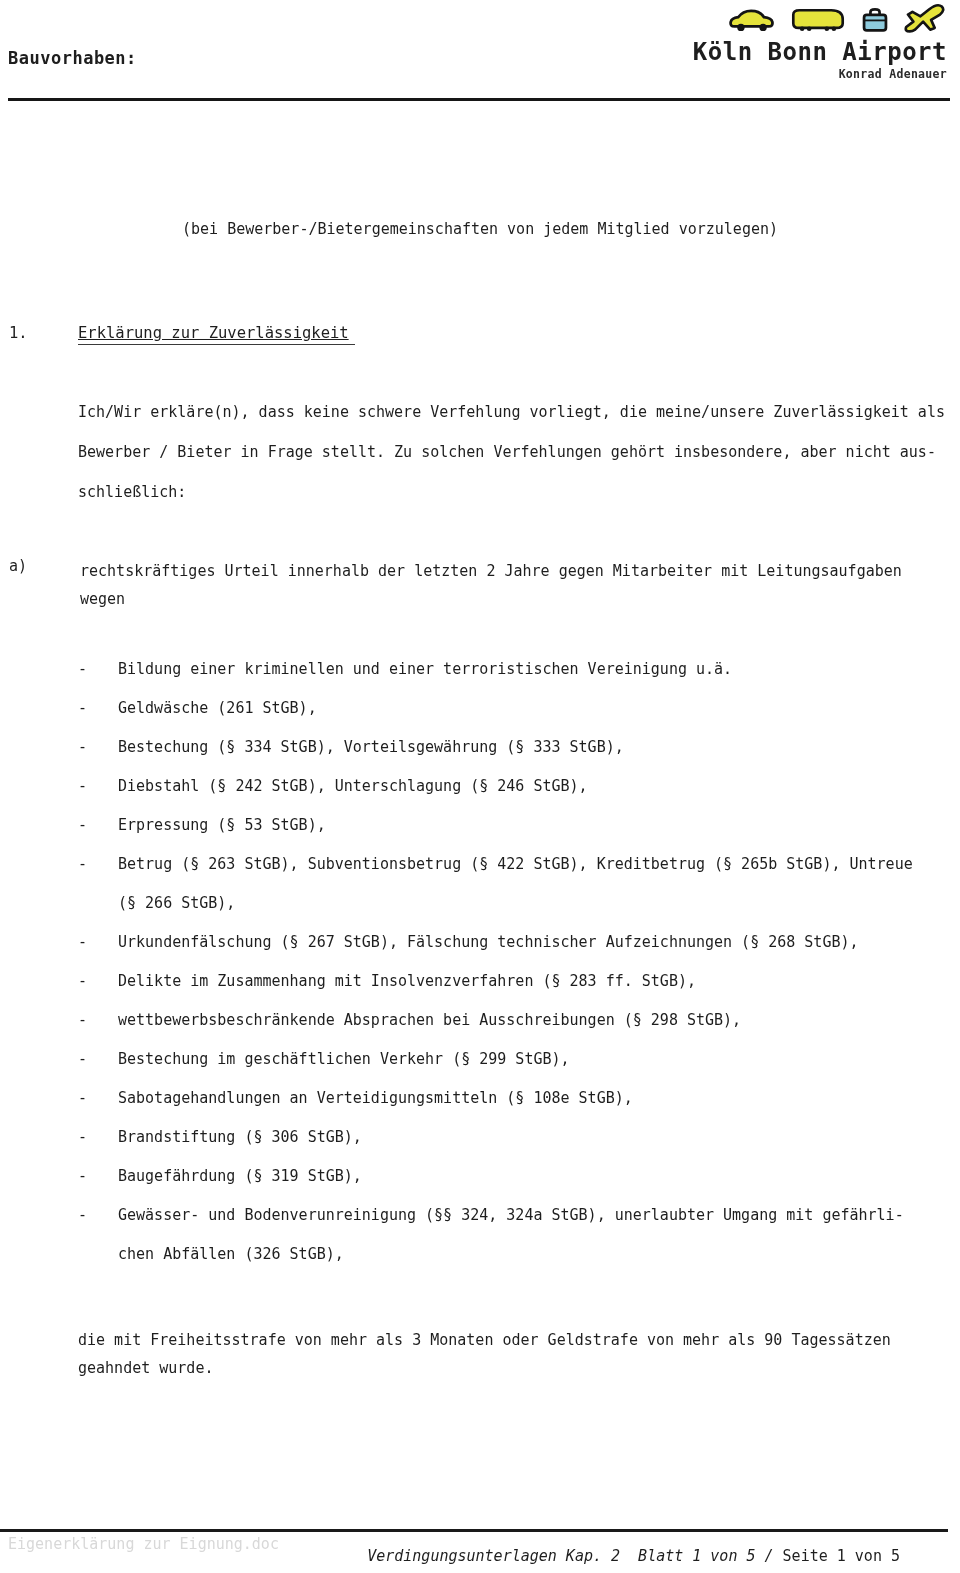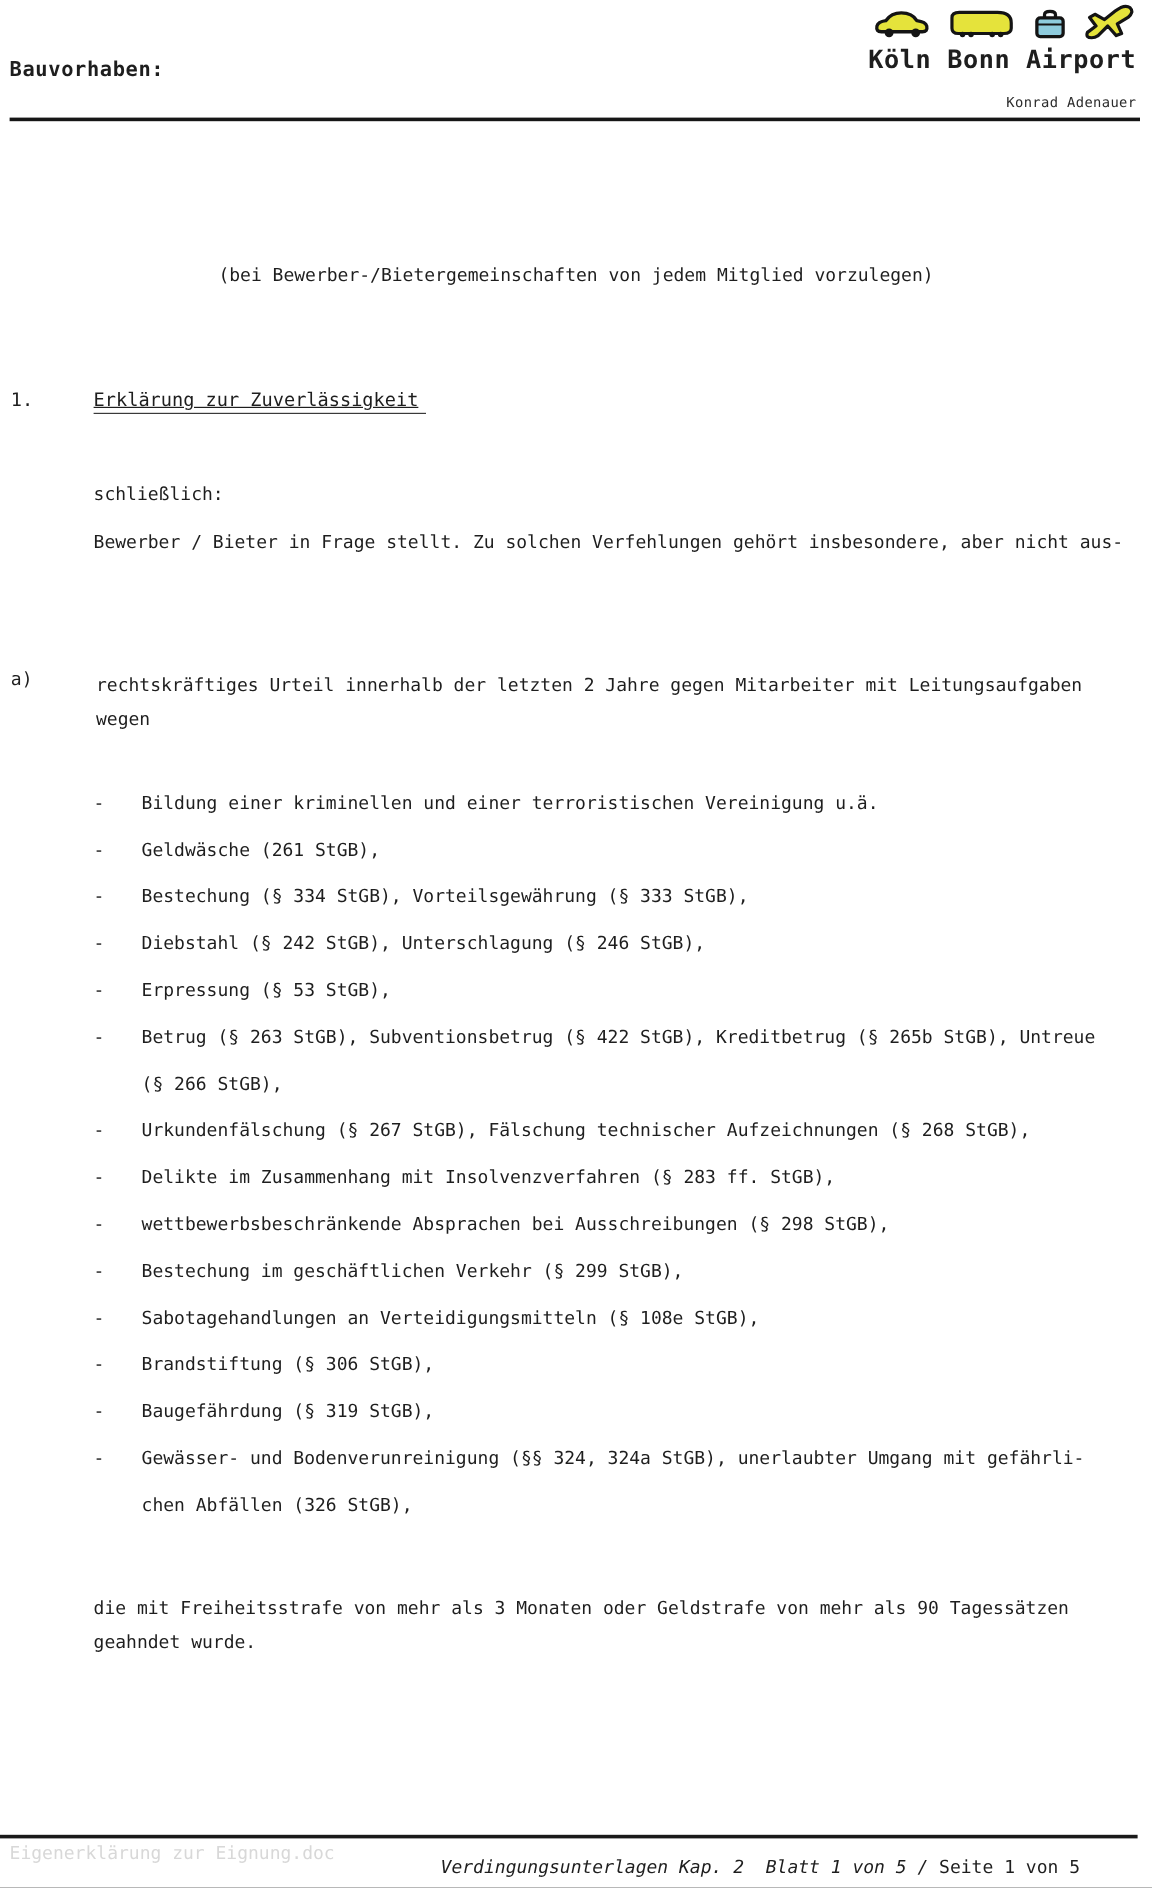--- a/index.html
+++ b/index.html
@@ -18,22 +18,22 @@
     font-family:"DejaVu Sans Mono","Liberation Mono",monospace;
     color:var(--ink);
     overflow:hidden;
   }
   .tline{white-space:pre;}
   
   .bauvorhaben{position:absolute;left:8px;top:48px;font-size:17px;font-weight:bold;letter-spacing:.5px;}
   .logo-block{position:absolute;top:4px;right:13px;text-align:right;}
   .logo-icons{display:flex;justify-content:flex-end;align-items:flex-end;gap:11px;height:31px;}
   .logo-icons svg{display:block;}
-  .logo-name{font-size:21px;font-weight:bold;margin-top:3px;letter-spacing:0.5px;}
-  .logo-tagline{font-size:11.5px;font-weight:normal;color:#2c2c2c;margin-top:16px;letter-spacing:.3px;}
+  .logo-name{font-size:24px;font-weight:bold;margin-top:3px;letter-spacing:0.5px;}
+  .logo-tagline{font-size:11.5px;font-weight:bold;color:#2c2c2c;margin-top:1px;letter-spacing:.3px;}
   .header-rule{position:absolute;left:8px;top:98px;width:942px;height:3px;background:#161616;}
   
   .doc-title{position:absolute;left:0;right:0;top:178px;text-align:center;font-size:20px;font-weight:bold;}
   .doc-subtitle{position:absolute;left:0;right:0;top:220px;text-align:center;font-size:15px;}
   
   .sec-number{position:absolute;left:9px;top:324px;font-size:15.5px;}
   .sec-heading{position:absolute;left:78px;top:324px;font-size:15.5px;border-bottom:1.5px solid #3a3a3a;padding:0 6px 2px 0;text-decoration:underline;}
   .intro{position:absolute;left:78px;top:392px;width:880px;line-height:40px;font-size:15px;}
   .item-a-marker{position:absolute;left:9px;top:557px;font-size:15px;}
   .item-a-text{position:absolute;left:80px;top:557px;width:880px;line-height:28px;font-size:15px;}
@@ -89,22 +89,23 @@
   </div>
 
   <div class="header-rule"></div>
 
   <div class="doc-subtitle">(bei Bewerber-/Bietergemeinschaften von jedem Mitglied vorzulegen)</div>
 
   <div class="sec-number">1.</div>
   <div class="sec-heading">Erklärung zur Zuverlässigkeit</div>
 
   <div class="intro">
+      <div class="tline">Ich/Wir erkläre(n), dass keine schwere Verfehlung vorliegt, die meine/unsere Zuverlässigkeit als</div>
+      <div class="tline">Bewerber / Bieter in Frage stellt. Zu solchen Verfehlungen gehört insbesondere, aber nicht aus-</div>
       <div class="tline">schließlich:</div>
-      <div class="tline">Bewerber / Bieter in Frage stellt. Zu solchen Verfehlungen gehört insbesondere, aber nicht aus-</div>
     </div>
 
   <div class="item-a-marker">a)</div>
   <div class="item-a-text">
       <div class="tline">rechtskräftiges Urteil innerhalb der letzten 2 Jahre gegen Mitarbeiter mit Leitungsaufgaben</div>
       <div class="tline">wegen</div>
     </div>
 
   <div class="offense-list">
 

